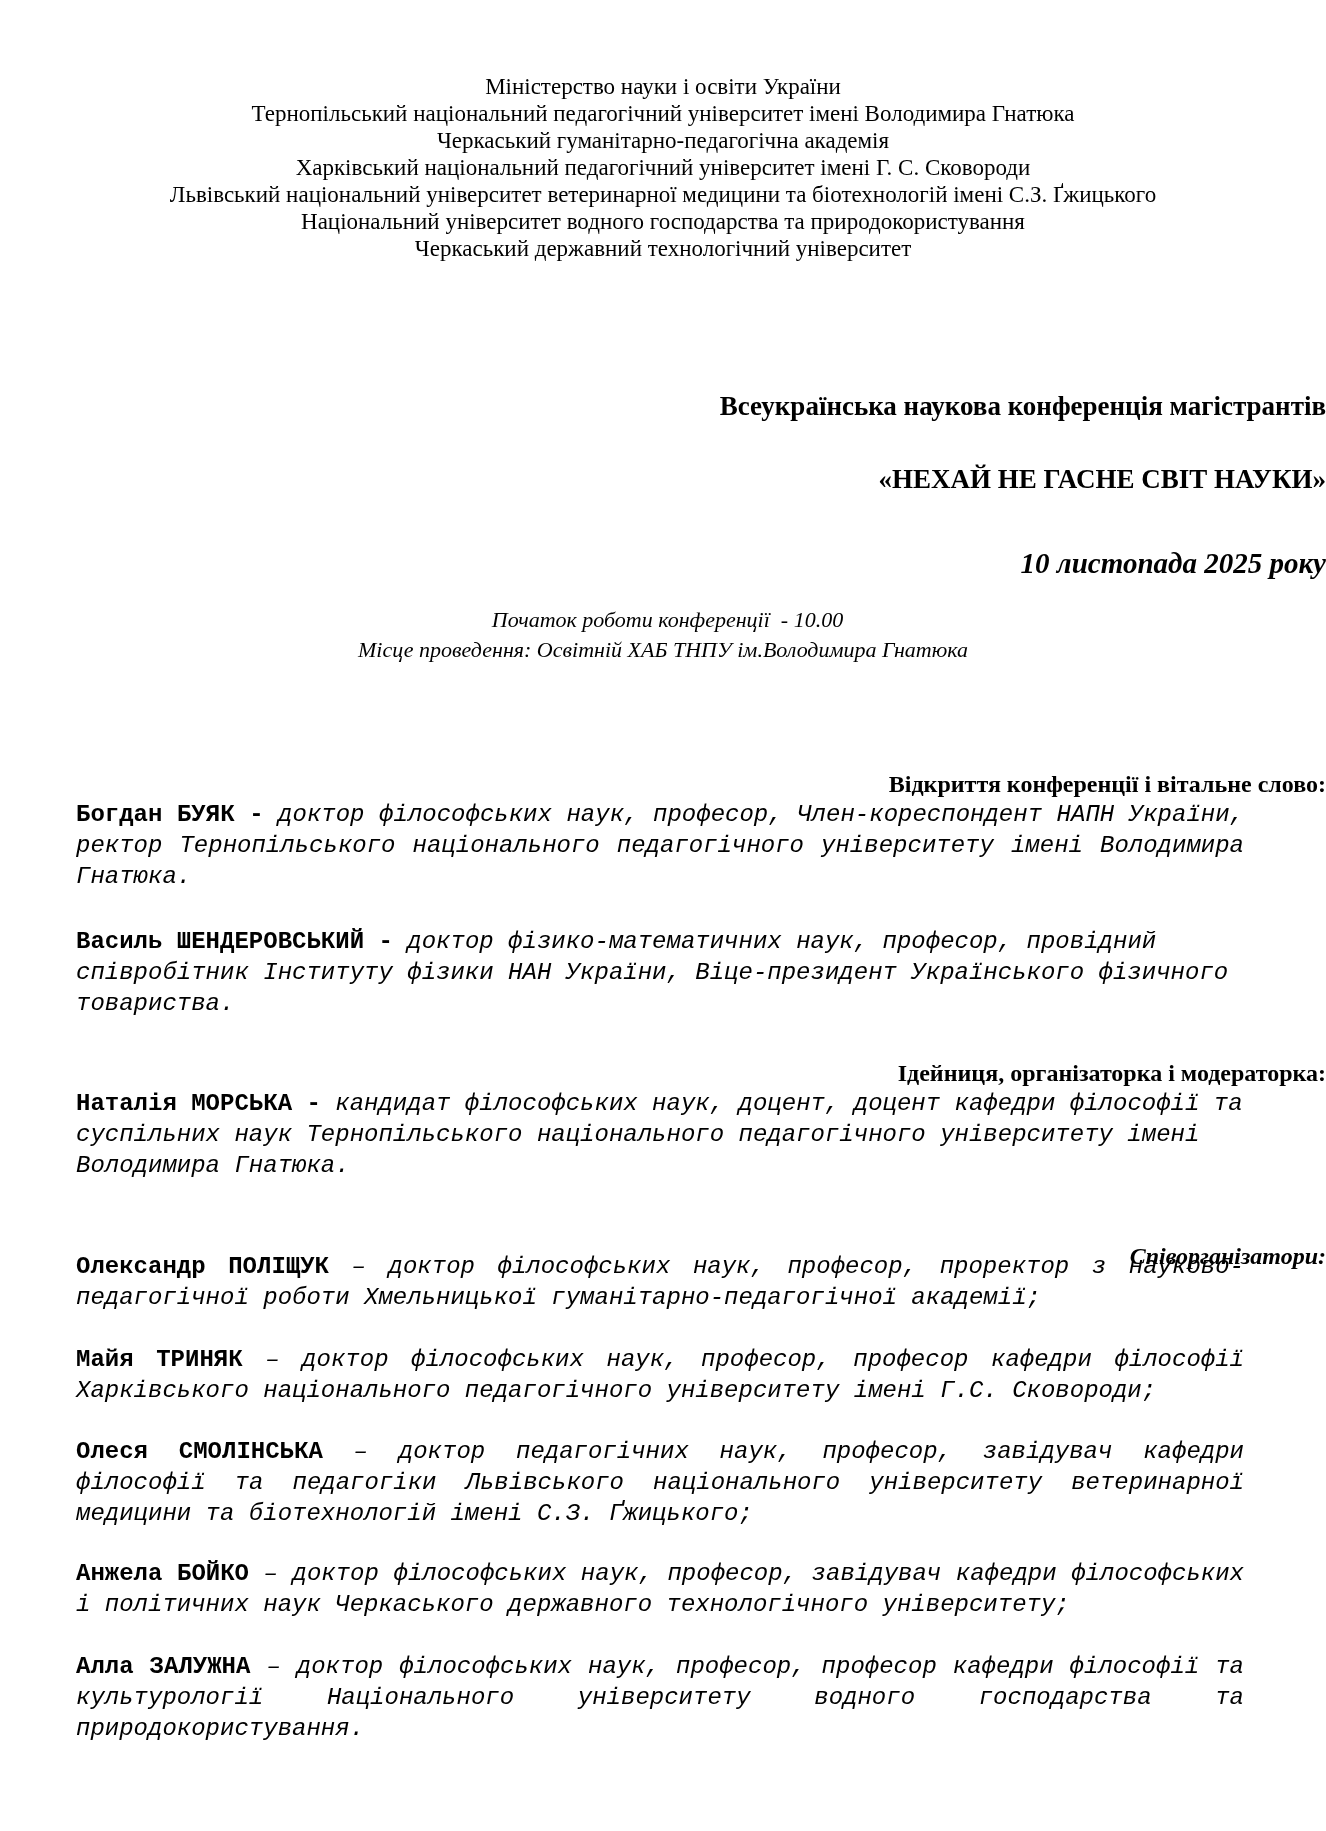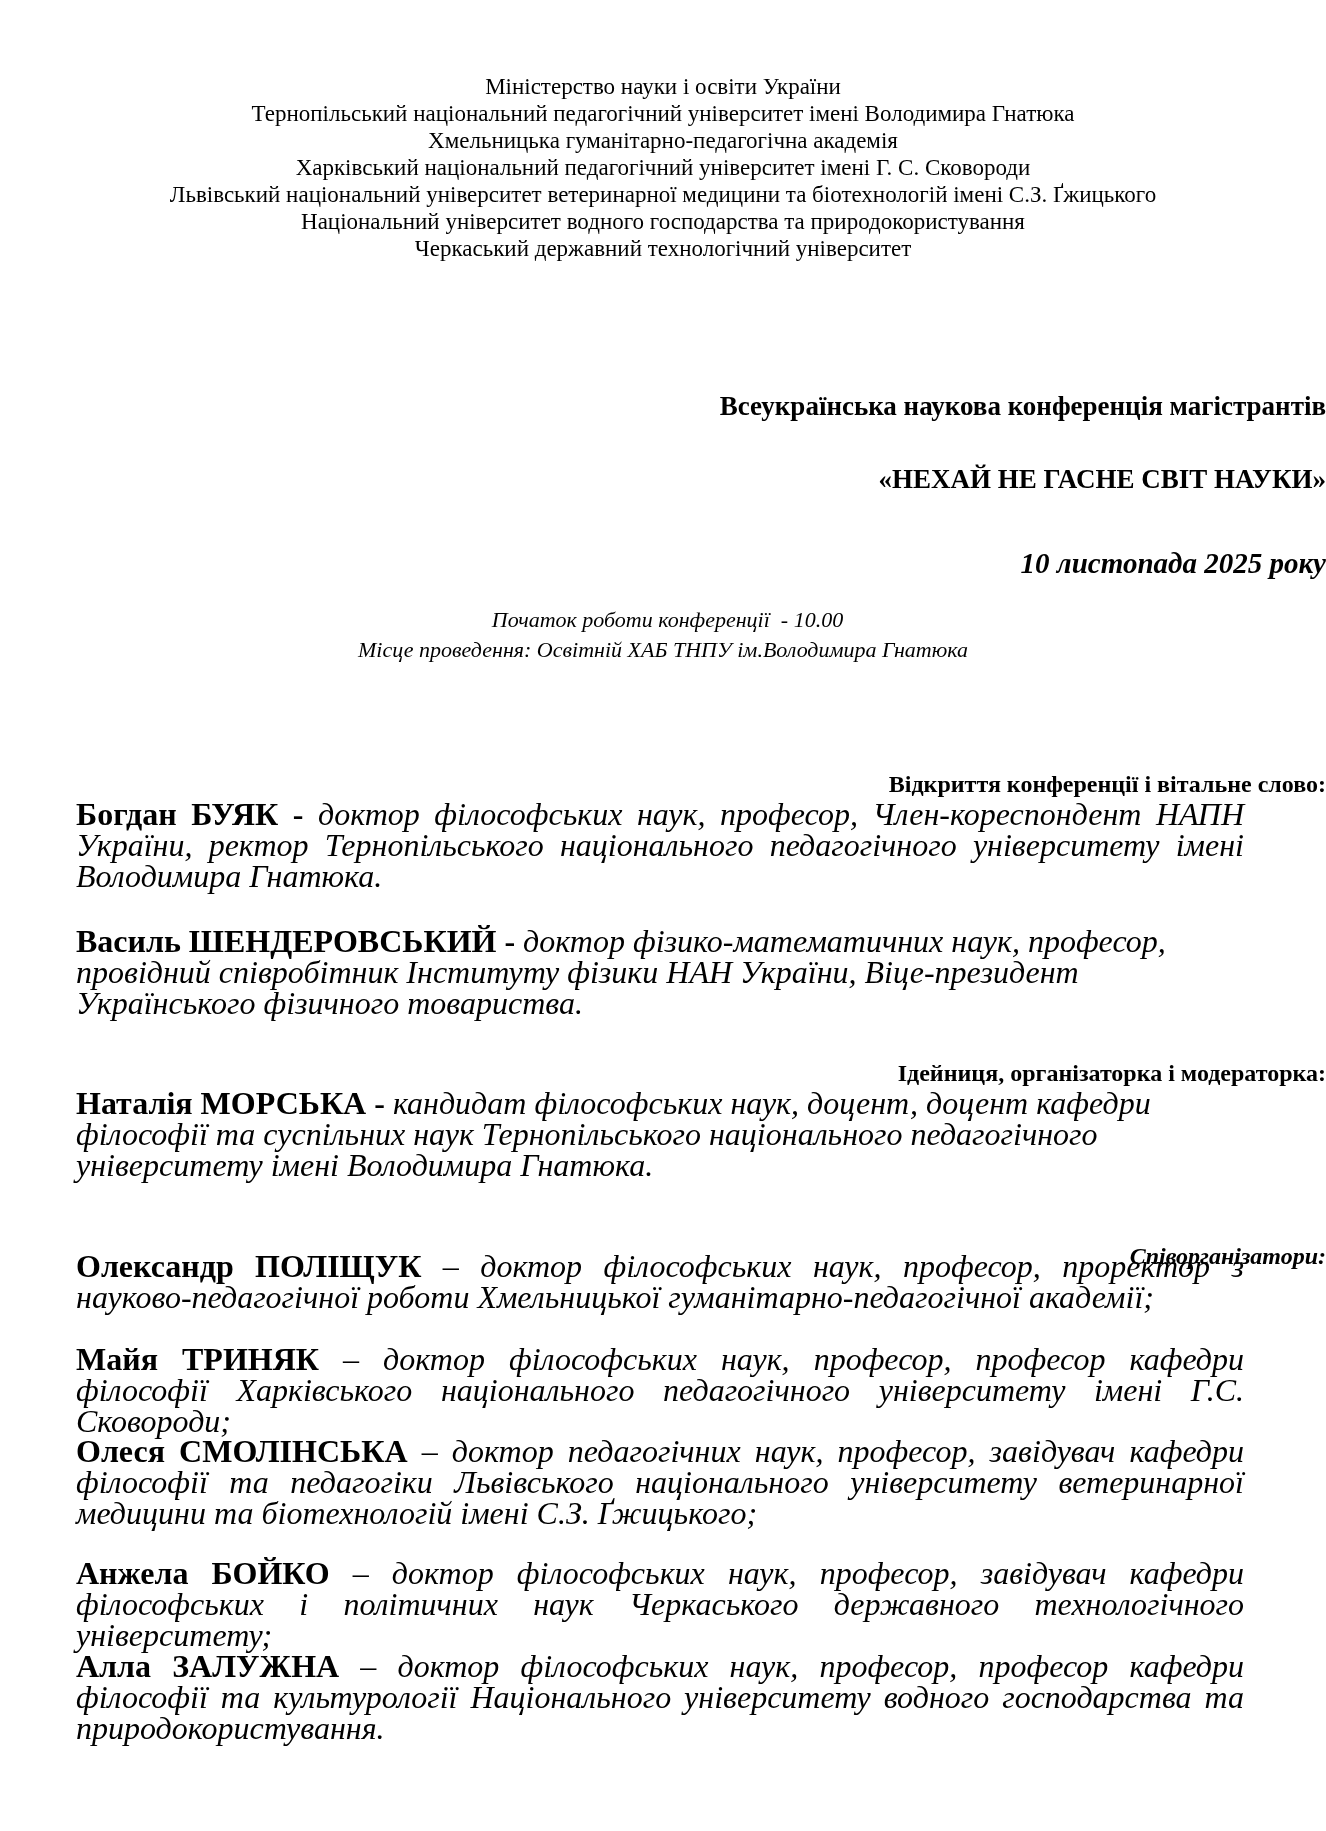--- a/index.html
+++ b/index.html
@@ -7,34 +7,34 @@
   .page { position: absolute; left: 0; top: 11px; width: 1326px; height: 1831px; }
   .header { position: absolute; top: 62px; left: 0; width: 1326px; text-align: center; font-size: 23px; line-height: 27px; }
   .header div { white-space: nowrap; }
   .center { position: absolute; left: 0; width: 1326px; text-align: right; }
   .conf-title { top: 380px; font-size: 27px; font-weight: bold; }
   .conf-name { top: 453px; font-size: 27px; font-weight: bold; }
   .conf-date { top: 522px; font-size: 29px; font-weight: bold; font-style: italic; margin-top: 14px; }
   .info { position: absolute; top: 594px; left: 0; width: 1326px; text-align: center; font-style: italic; font-size: 22px; line-height: 30px; }
   .section-h { position: absolute; left: 0; width: 1326px; text-align: right; font-size: 24px; font-weight: bold; }
   .section-h.ital { font-style: italic; margin-top: 20px; }
-  .entry { position: absolute; left: 76px; width: 1168px; font-size: 32px; line-height: 31px; text-align: justify; }
+  .entry { position: absolute; left: 76px; width: 1168px; font-size: 24px; line-height: 31px; text-align: justify; font-family: Liberation Mono, monospace; }
   .entry .nm { font-weight: bold; font-style: normal; }
   .entry .ds { font-style: italic; }
   .entry.left { text-align: left; }
 </style>
 </head>
 <body>
 
 <div class="page">
 
   <div class="header">
     <div>Міністерство науки і освіти України</div>
     <div>Тернопільський національний педагогічний університет імені Володимира Гнатюка</div>
-    <div>Хмельницька гуманітарно-педагогічна академія</div>
+    <div>Черкаський гуманітарно-педагогічна академія</div>
     <div>Харківський національний педагогічний університет імені Г. С. Сковороди</div>
     <div>Львівський національний університет ветеринарної медицини та біотехнологій імені С.З. Ґжицького</div>
     <div>Національний університет водного господарства та природокористування</div>
     <div>Черкаський державний технологічний університет</div>
   </div>
 
   <div class="center conf-title">Всеукраїнська наукова конференція магістрантів</div>
   <div class="center conf-name">«НЕХАЙ НЕ ГАСНЕ СВІТ НАУКИ»</div>
   <div class="center conf-date">10 листопада 2025 року</div>
 

